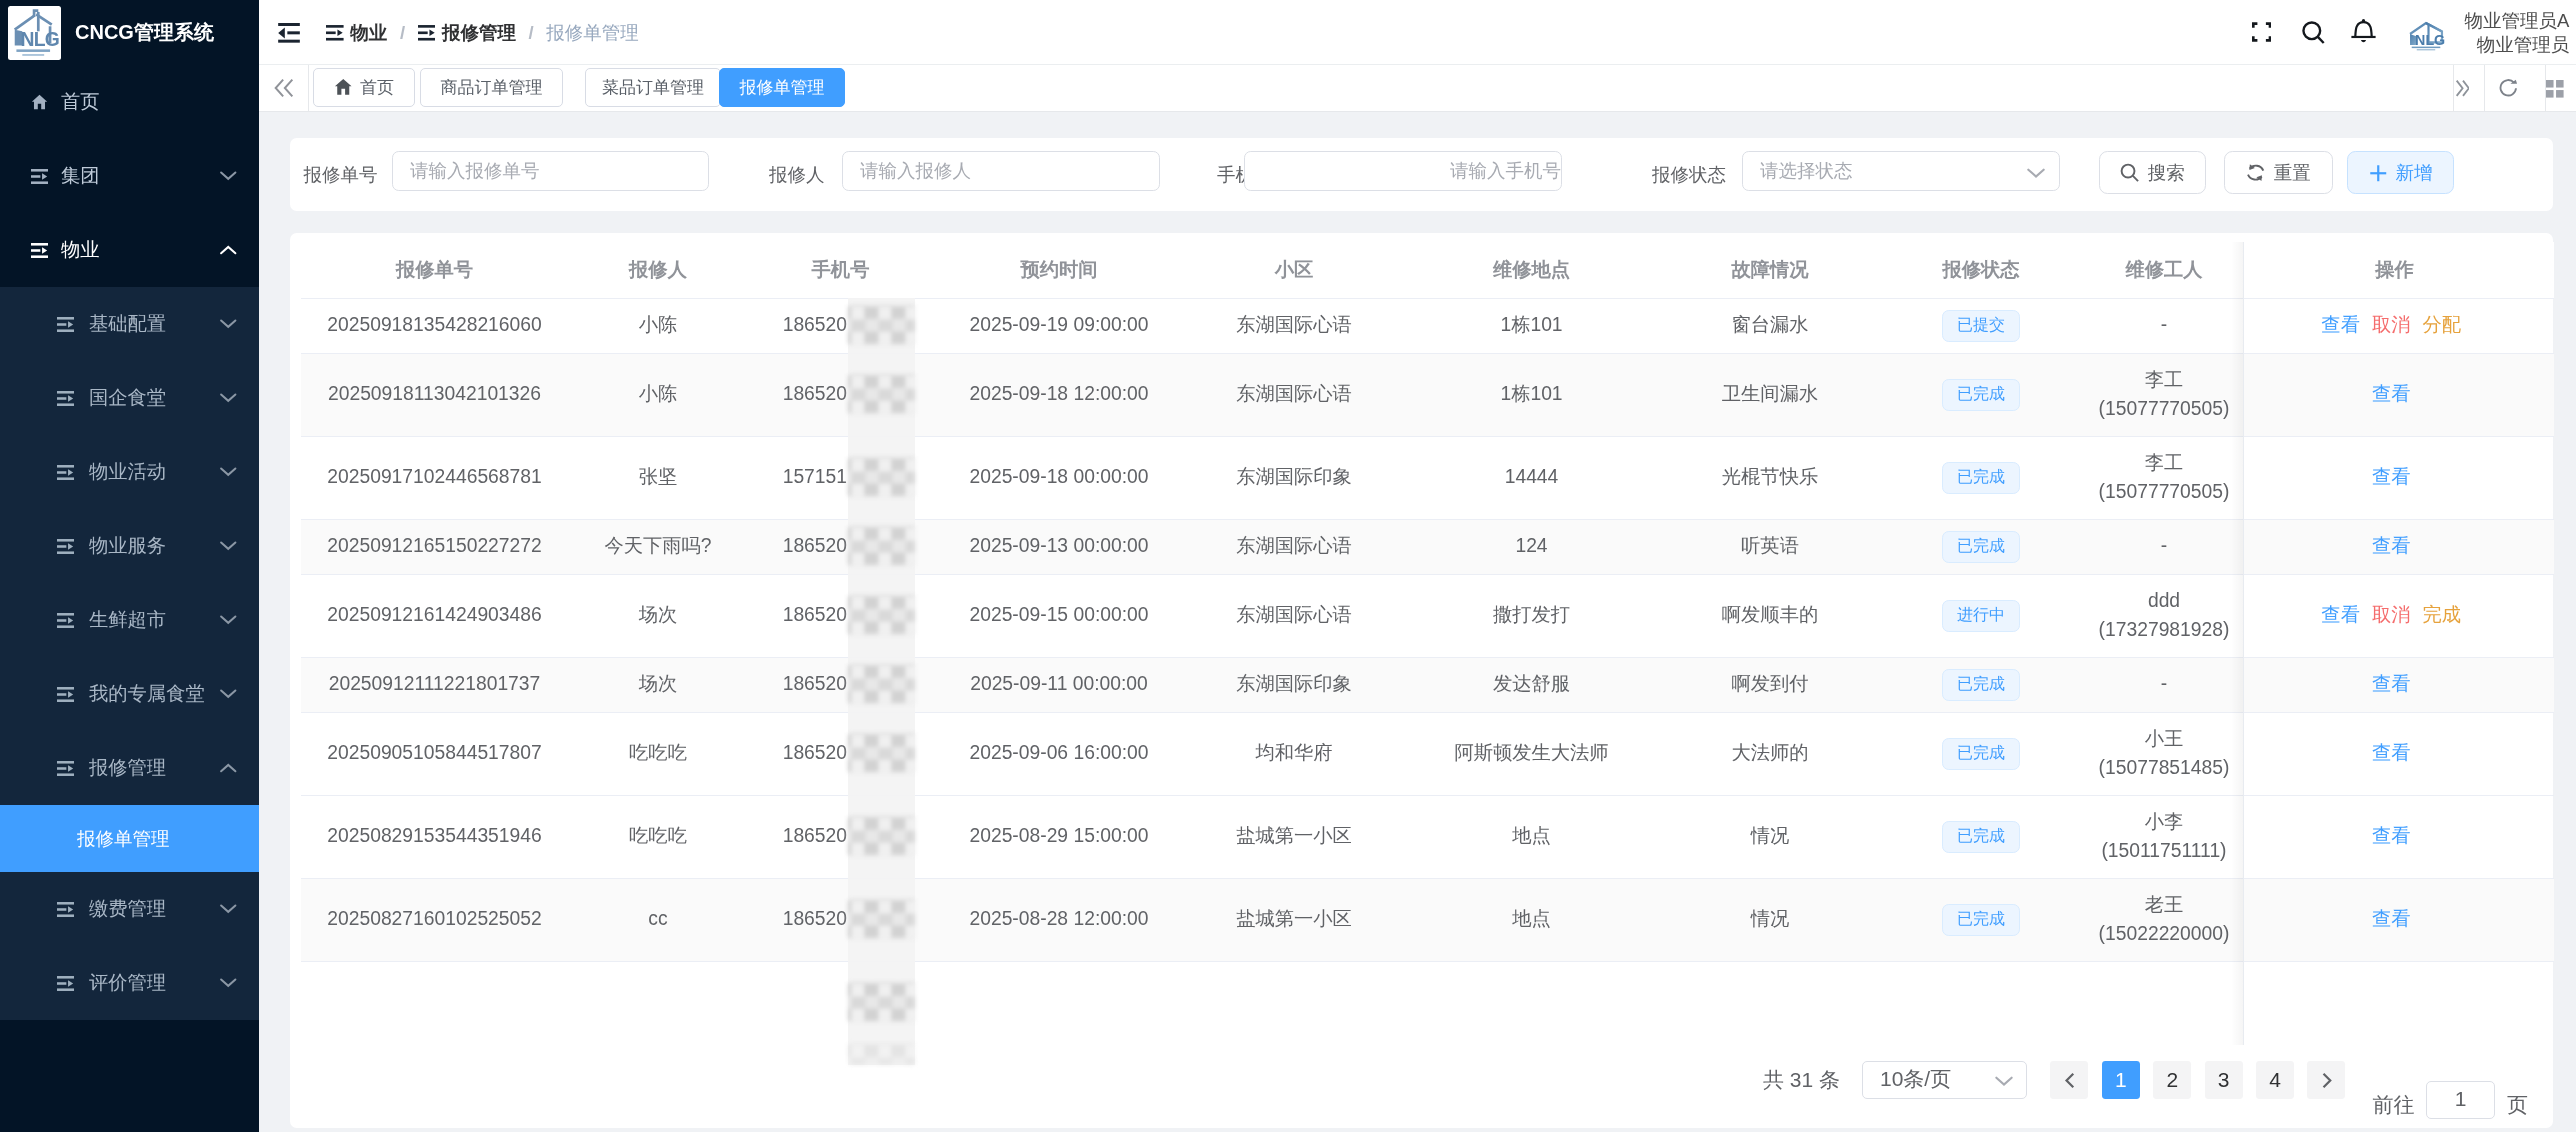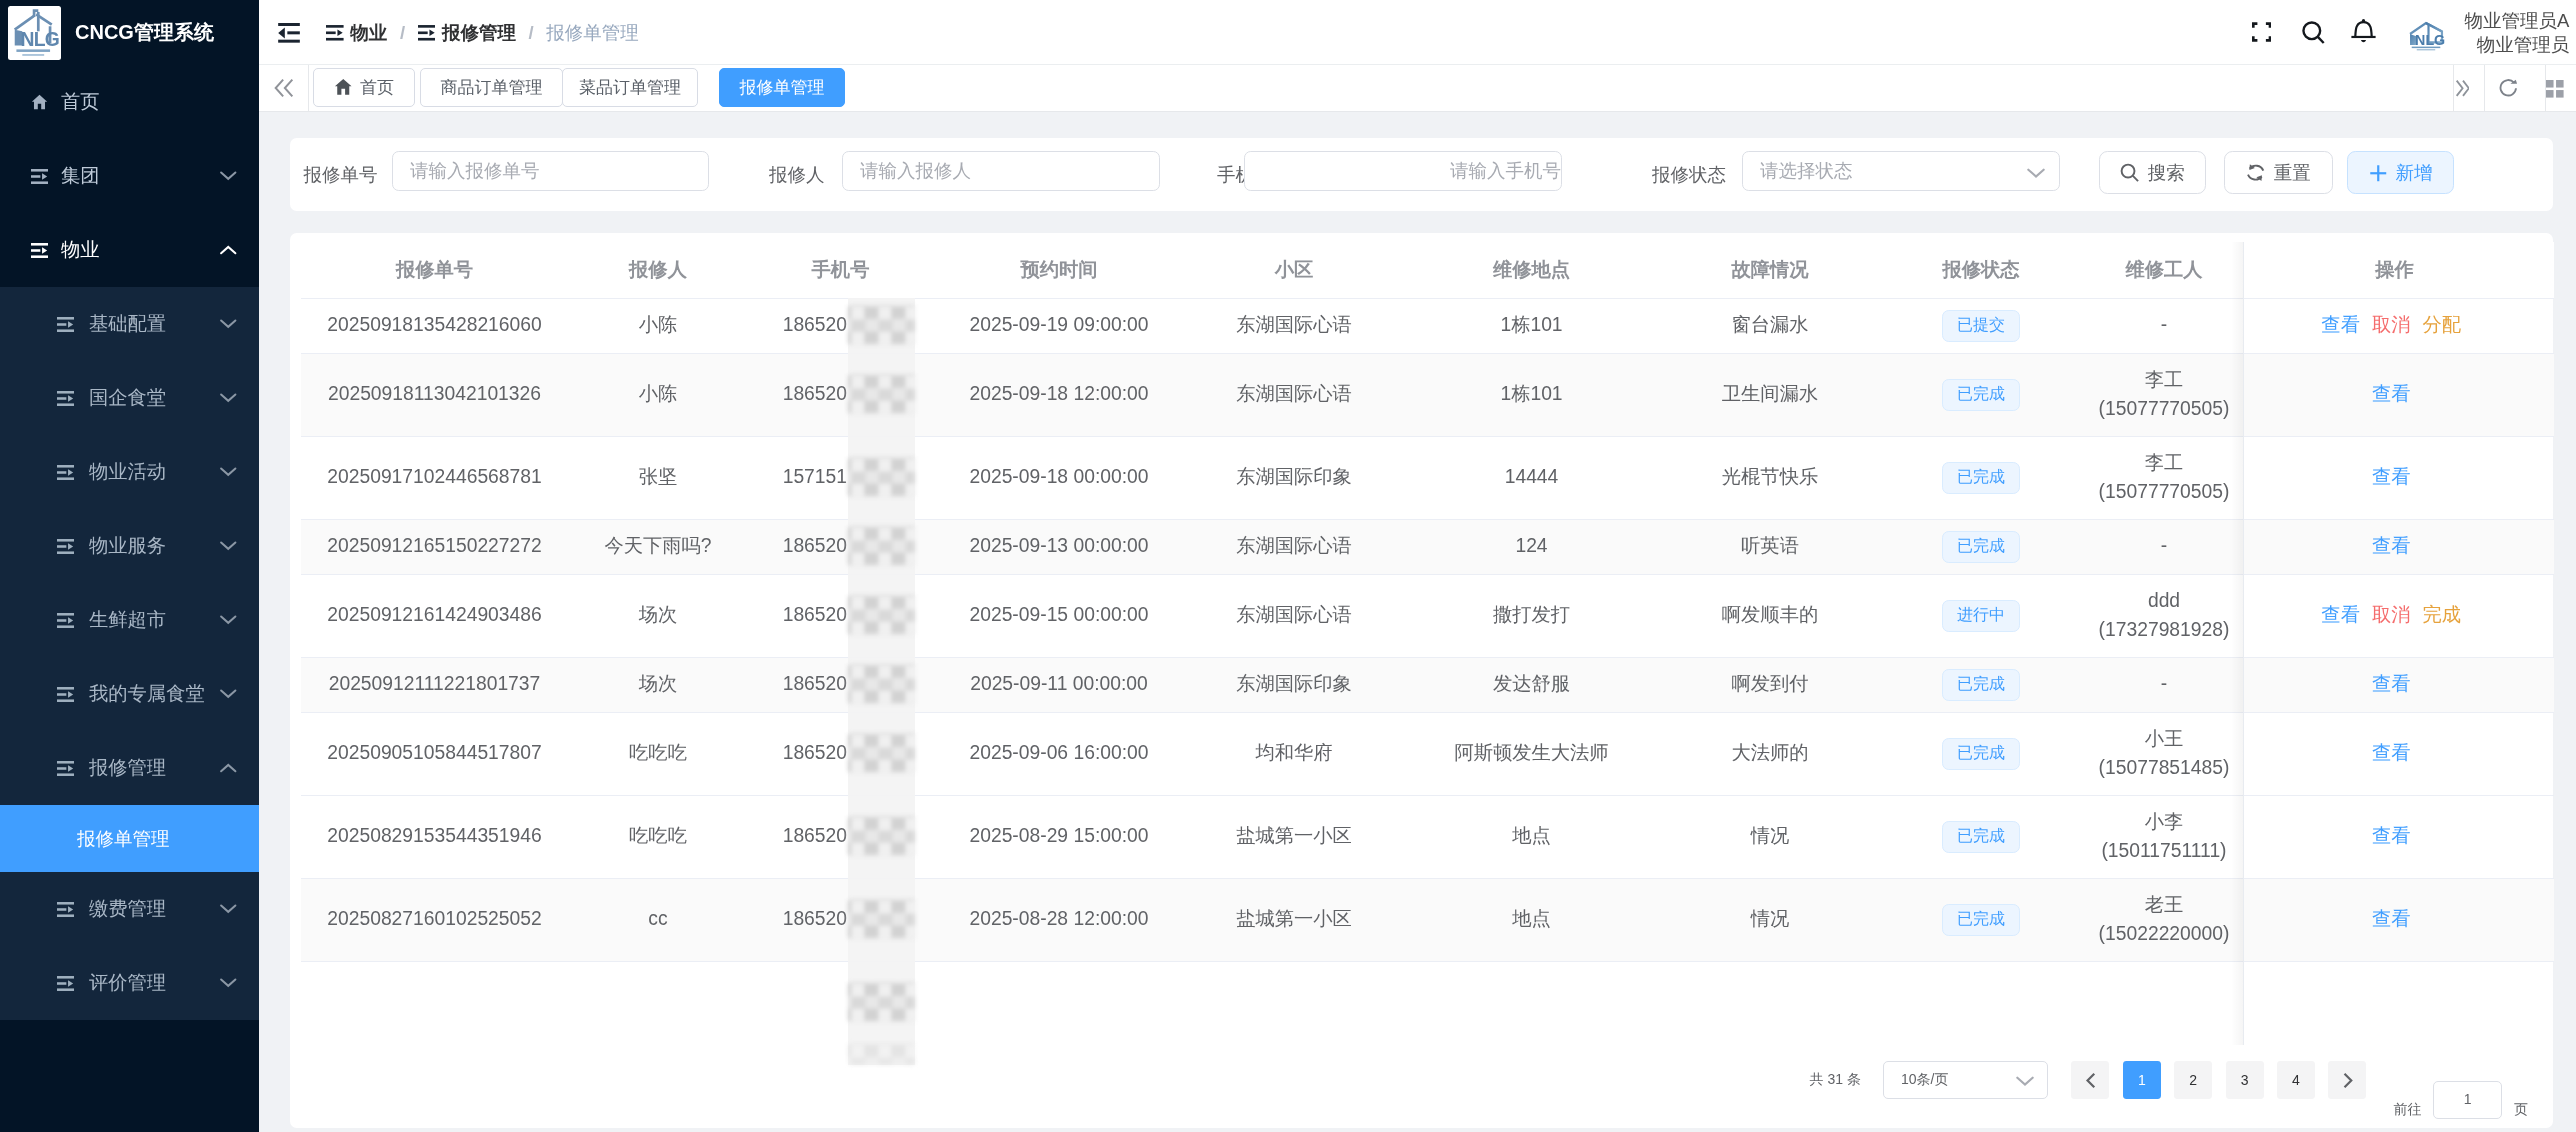--- a/index.html
+++ b/index.html
@@ -64,21 +64,21 @@
 .lk.red{color:#f56c6c;}
 .lk.org{color:#e6a23c;}
 .op .lk{margin:0 6px;}
 table.tbl td.op{padding-right:17.6px;}
 table.tbl th.opth{padding-right:11px;}
 table.tbl td.phone{text-align:right;padding-right:86px;}
 .shadowcol{position:absolute;top:9.2px;width:13.4px;background:linear-gradient(to right,rgba(255,255,255,0),rgba(0,0,0,0.04));border-right:1.7px solid #e8ebf0;}
 .mos-band{position:absolute;background:rgba(243,243,243,0.92);}
 .blob{position:absolute;width:67px;height:40px;border-radius:2.5px;background:conic-gradient(#d2d2d2 25%,#e8e8e8 0 50%,#d9d9d9 0 75%,#f0f0f0 0) 3.4px 1.7px/27px 25px;filter:blur(2.1px);}
 
-.pag{position:absolute;right:25px;top:828px;height:38px;display:flex;align-items:center;font-size:14px;color:#606266;}
+.pag{position:absolute;right:25px;top:828px;height:38px;display:flex;align-items:center;font-size:21px;color:#606266;}
 .pag .total{margin-right:22px;}
 .psel{position:relative;width:165px;height:38px;border:1.7px solid #dcdfe6;border-radius:5px;line-height:34px;padding-left:17px;color:#606266;margin-right:23.5px;}
 .psel .chev{position:absolute;right:11.8px;top:12.6px;color:#a8abb2;}
 .pbox{width:38px;height:38px;border-radius:3.4px;background:#f4f4f5;margin-left:13.4px;display:flex;align-items:center;justify-content:center;color:#303133;}
 .pbox.on{background:#409eff;color:#fff;}
 .pbox.nav{color:#606266;}
 .goto{margin-left:27px;display:flex;align-items:flex-end;margin-top:40px;}
 .goto .gin{width:69px;height:38px;border:1.7px solid #dcdfe6;border-radius:5px;margin:0 11.8px;text-align:center;line-height:34px;color:#606266;}
 </style>
 </head>
@@ -309,21 +309,21 @@
     <div class="tb-left">
         <svg width="22" height="20" viewBox="0 0 26 24" fill="none" stroke="currentColor" stroke-width="2.4">
           <path d="M12 2 L3 12 L12 22"></path>
           <path d="M23 2 L14 12 L23 22"></path>
         </svg>
       </div>
     <div class="tab home" style="left:54px;width:102px;"><svg width="18.5" height="18.5" viewBox="0 0 20 20" fill="#4d5257">
           <path d="M10 1 L19 9 L16.5 9 L16.5 18 L12 18 L12 11.5 L8 11.5 L8 18 L3.5 18 L3.5 9 L1 9 Z"></path>
         </svg>首页</div>
     <div class="tab" style="left:161px;width:143px;">商品订单管理</div>
-    <div class="tab" style="left:303px;width:136px;">菜品订单管理</div>
+    <div class="tab" style="left:326px;width:136px;">菜品订单管理</div>
     <div class="tab act" style="left:460px;width:126px;">报修单管理</div>
     <div style="position:absolute;left:2194px;top:0;width:32px;height:47px;border-right:0.8px solid #e6e8eb;border-left:0.8px solid #e6e8eb;"></div>
     <div style="position:absolute;left:2286px;top:0;height:47px;border-left:0.8px solid #e6e8eb;"></div>
     <svg style="position:absolute;left:2196px;top:14.3px;color:#8e939a" width="14.3" height="18.5" viewBox="0 0 17 22" fill="none" stroke="currentColor" stroke-width="2.2">
         <path d="M2 2 L9 11 L2 20"></path>
         <path d="M9.5 2 L16.5 11 L9.5 20"></path>
       </svg>
     <svg style="position:absolute;left:2240px;top:14.3px;color:#7d828a" width="18.5" height="18.5" viewBox="0 0 22 22" fill="none" stroke="currentColor" stroke-width="2.2">
         <path d="M17.8 4.2 A9.2 9.2 0 1 0 20.2 11"></path>
         <polygon points="13.5,5.6 21.5,5.6 20,1 " fill="currentColor" stroke="none"></polygon>

